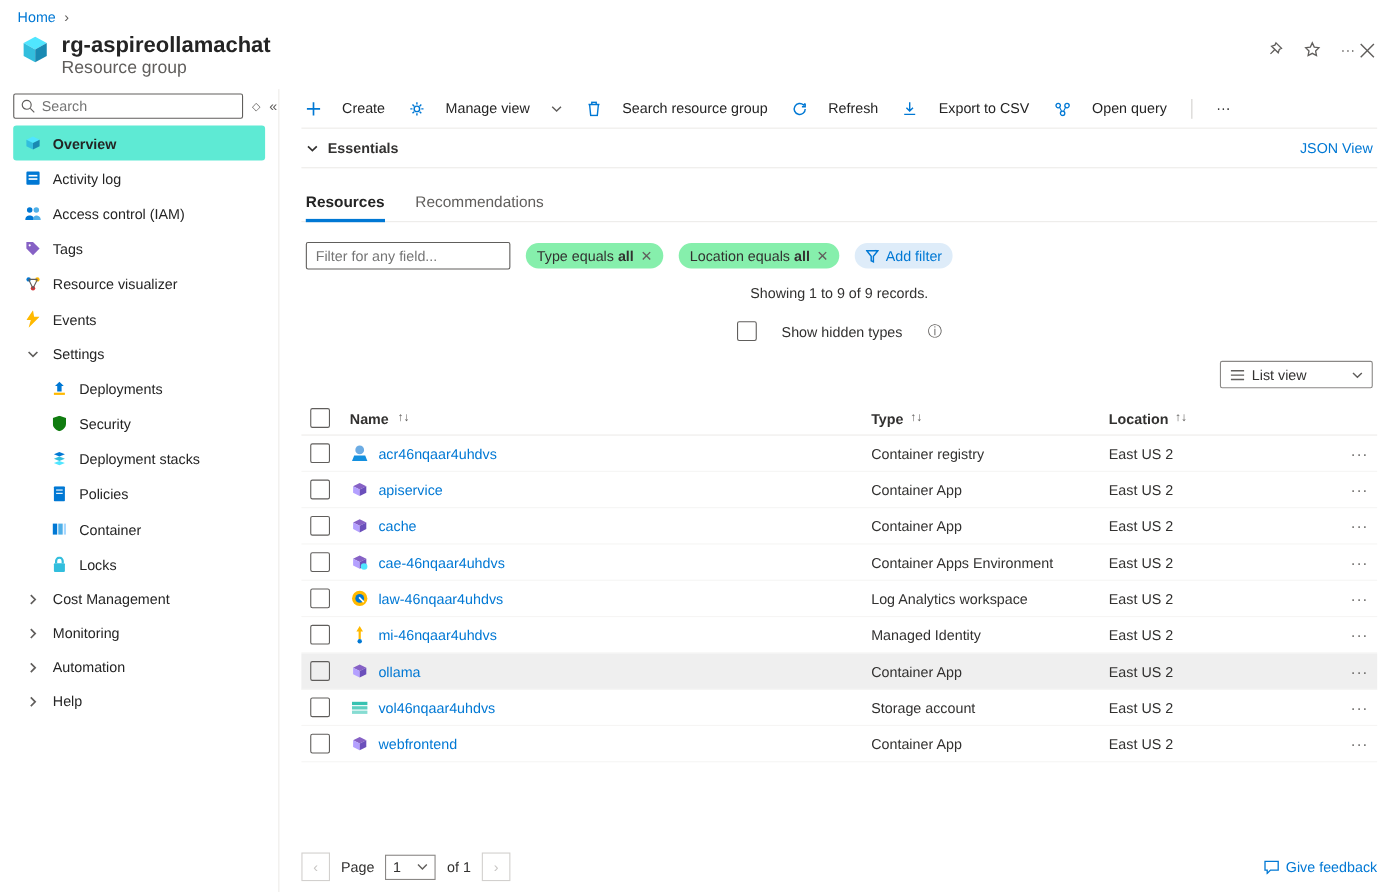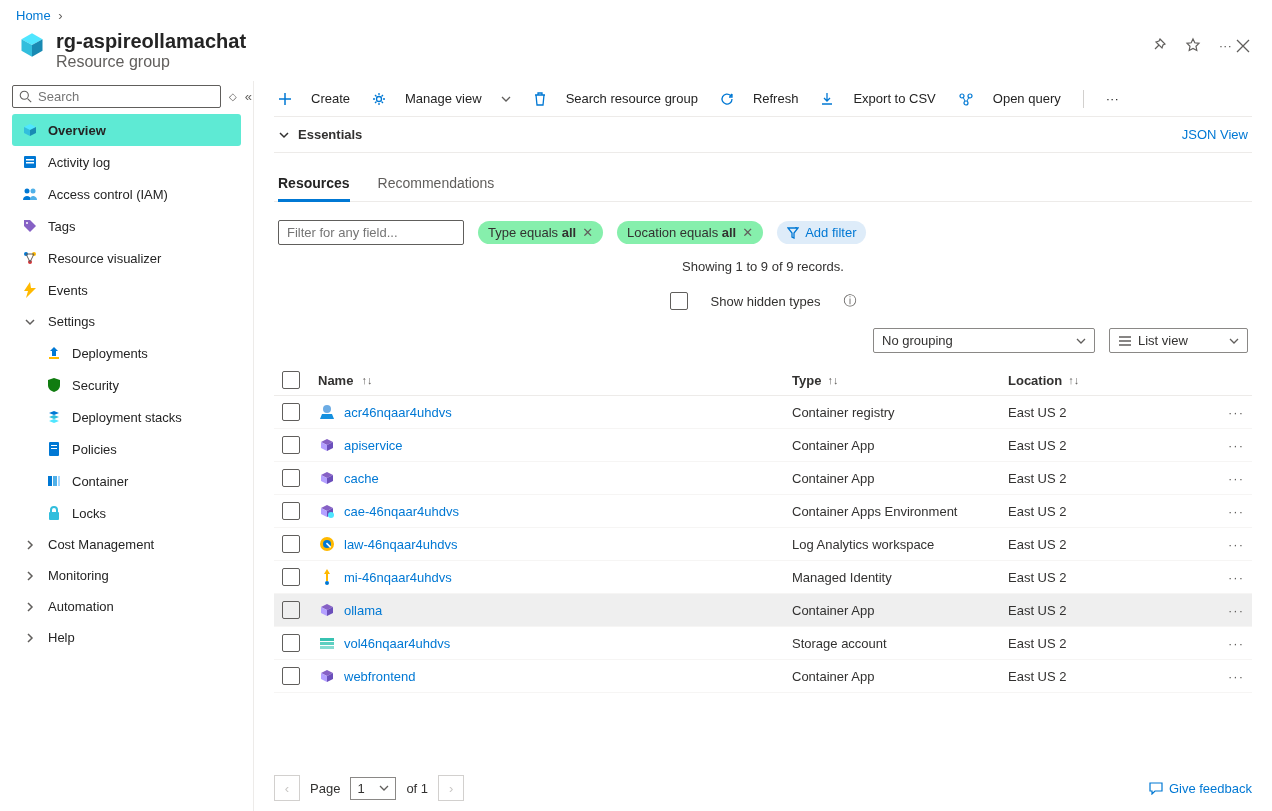--- a/index.html
+++ b/index.html
@@ -406,26 +406,20 @@
       </div>
 
       <div class="status-row">
         <span>Showing 1 to 9 of 9 records.</span>
         <div class="checkbox-inline">
           <div class="checkbox"></div>
           <span>Show hidden types</span>
           <span class="info-icon">ⓘ</span>
         </div>
         <div style="margin-left:auto;display:flex;gap:14px;">
-          <div class="dropdown grouping">
-            <span>No grouping</span>
-            <svg width="10" height="10" viewBox="0 0 10 10">
-                <path fill="none" stroke="#605e5c" stroke-width="1.3" d="M1 3l4 4 4-4"></path>
-              </svg>
-          </div>
           <div class="dropdown view">
             <span style="display:flex;align-items:center;gap:6px;">
                 <svg width="14" height="12" viewBox="0 0 14 12">
                   <path stroke="#605e5c" stroke-width="1.3" d="M1 2h12M1 6h12M1 10h12"></path>
                 </svg>
                 <span>List view</span>
               </span>
             <svg width="10" height="10" viewBox="0 0 10 10">
                 <path fill="none" stroke="#605e5c" stroke-width="1.3" d="M1 3l4 4 4-4"></path>
               </svg>

